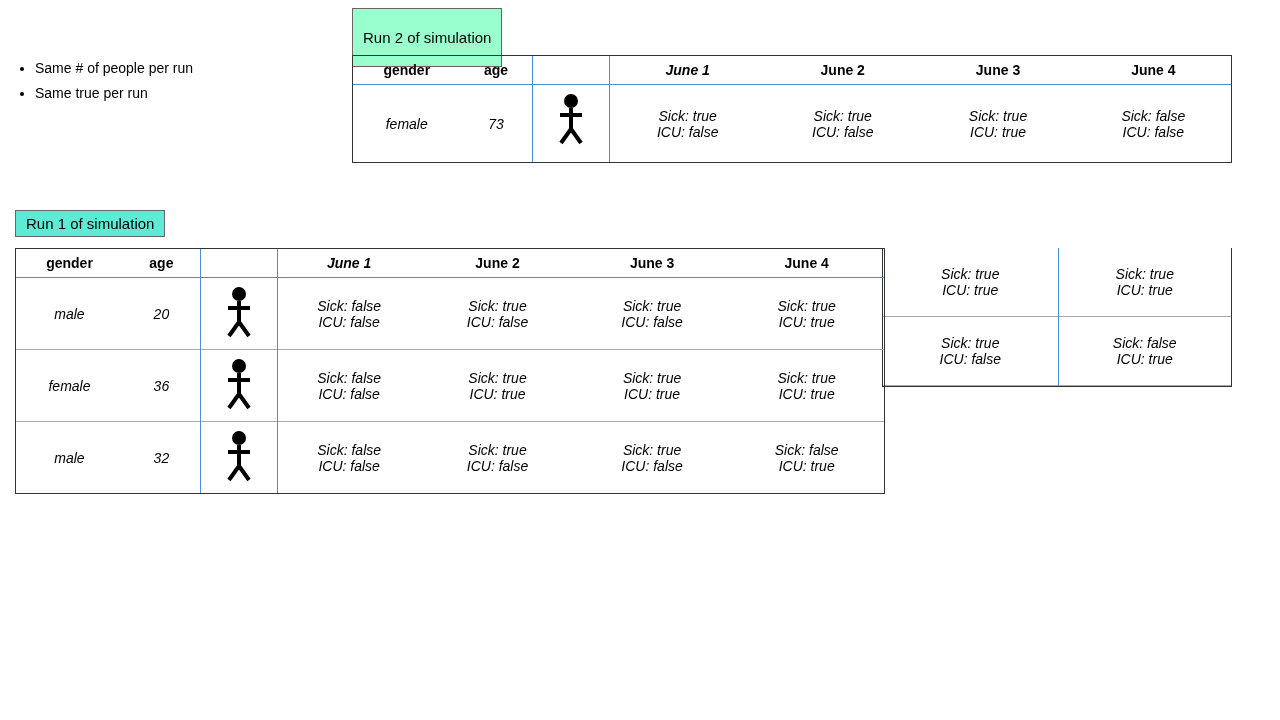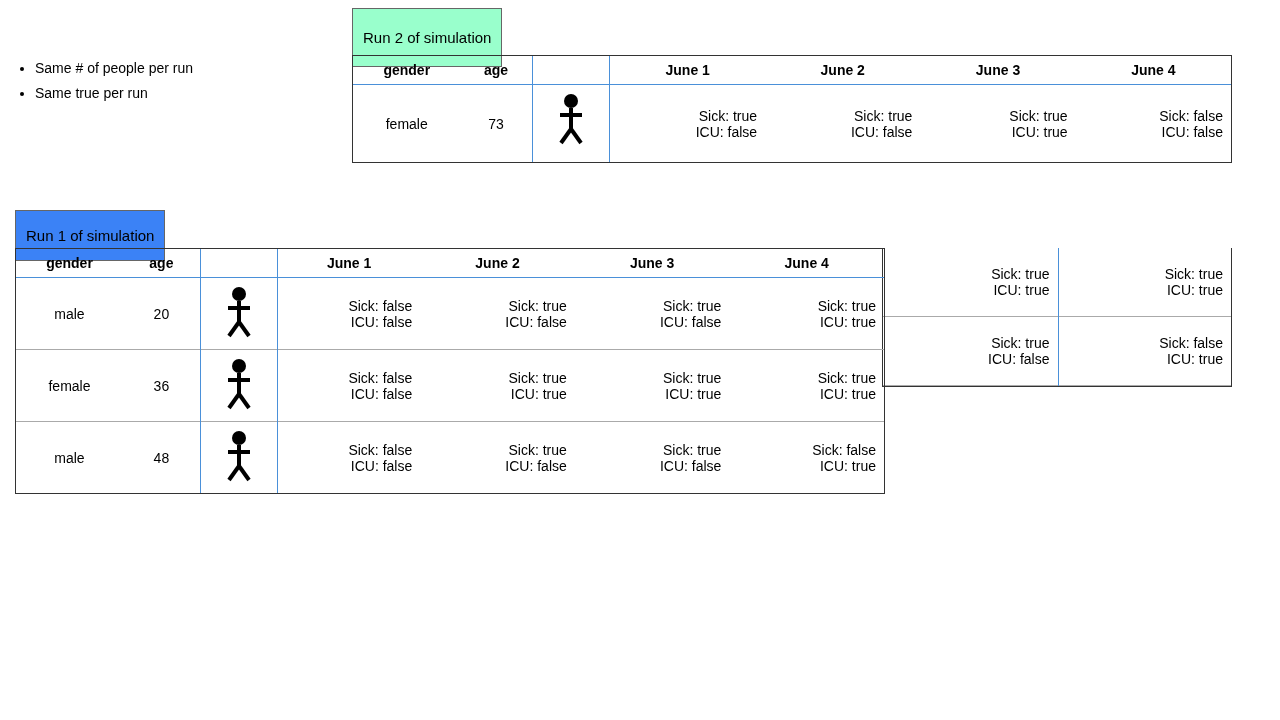--- a/index.html
+++ b/index.html
@@ -24,23 +24,23 @@
       list-style: disc;
       padding-left: 20px;
       line-height: 1.8;
     }
 
     
     .run1-label {
       position: absolute;
       left: 15px;
       top: 210px;
-      background: #3b82f6;
+      background: #5eead4;
       border: 1px solid #666;
-      padding: 16px 10px;
+      padding: 4px 10px;
       font-size: 15px;
     }
 
     
     .run2-label {
       position: absolute;
       left: 352px;
       top: 8px;
       background: #9fc;
       border: 1px solid #666;
@@ -78,41 +78,43 @@
       vertical-align: middle;
     }
 
     
     thead tr {
       border-bottom: 1.5px solid #4a90d9;
     }
 
     tbody tr {
       border-bottom: 1px solid #aaa;
+      font-style: italic;
     }
 
     tbody tr:last-child {
       border-bottom: none;
     }
 
     
     .col-sep-left {
       border-left: 1.5px solid #4a90d9;
     }
 
     .cell-status {
-      text-align: right;
+      text-align: center;
       white-space: nowrap;
     }
 
     td.col-sep-left {
       border-left: 1.5px solid #4a90d9;
     }
     th.col-sep-left {
       border-left: 1.5px solid #4a90d9;
+      font-style: italic;
     }
   </style>
 </head>
 <body>
 
 <div class="notes">
   <ul>
     <li>Same # of people per run</li>
     <li>Same true per run</li>
   </ul>
@@ -220,21 +222,21 @@
           </svg>
         </td>
         <td class="cell-status col-sep-left">Sick: false<br>ICU: false</td>
         <td class="cell-status">Sick: true<br>ICU: true</td>
         <td class="cell-status">Sick: true<br>ICU: true</td>
         <td class="cell-status">Sick: true<br>ICU: true</td>
       </tr>
 
       <tr style="border-bottom:none;">
         <td>male</td>
-        <td>48</td>
+        <td>32</td>
         <td class="col-sep-left" style="padding:8px 4px;">
           <svg width="30" height="52" viewBox="0 0 30 52" fill="black" xmlns="http://www.w3.org/2000/svg">
             <circle cx="15" cy="8" r="7"></circle>
             <line x1="15" y1="15" x2="15" y2="36" stroke="black" stroke-width="4"></line>
             <line x1="4" y1="22" x2="26" y2="22" stroke="black" stroke-width="4"></line>
             <line x1="15" y1="36" x2="5" y2="50" stroke="black" stroke-width="4"></line>
             <line x1="15" y1="36" x2="25" y2="50" stroke="black" stroke-width="4"></line>
           </svg>
         </td>
         <td class="cell-status col-sep-left">Sick: false<br>ICU: false</td>

